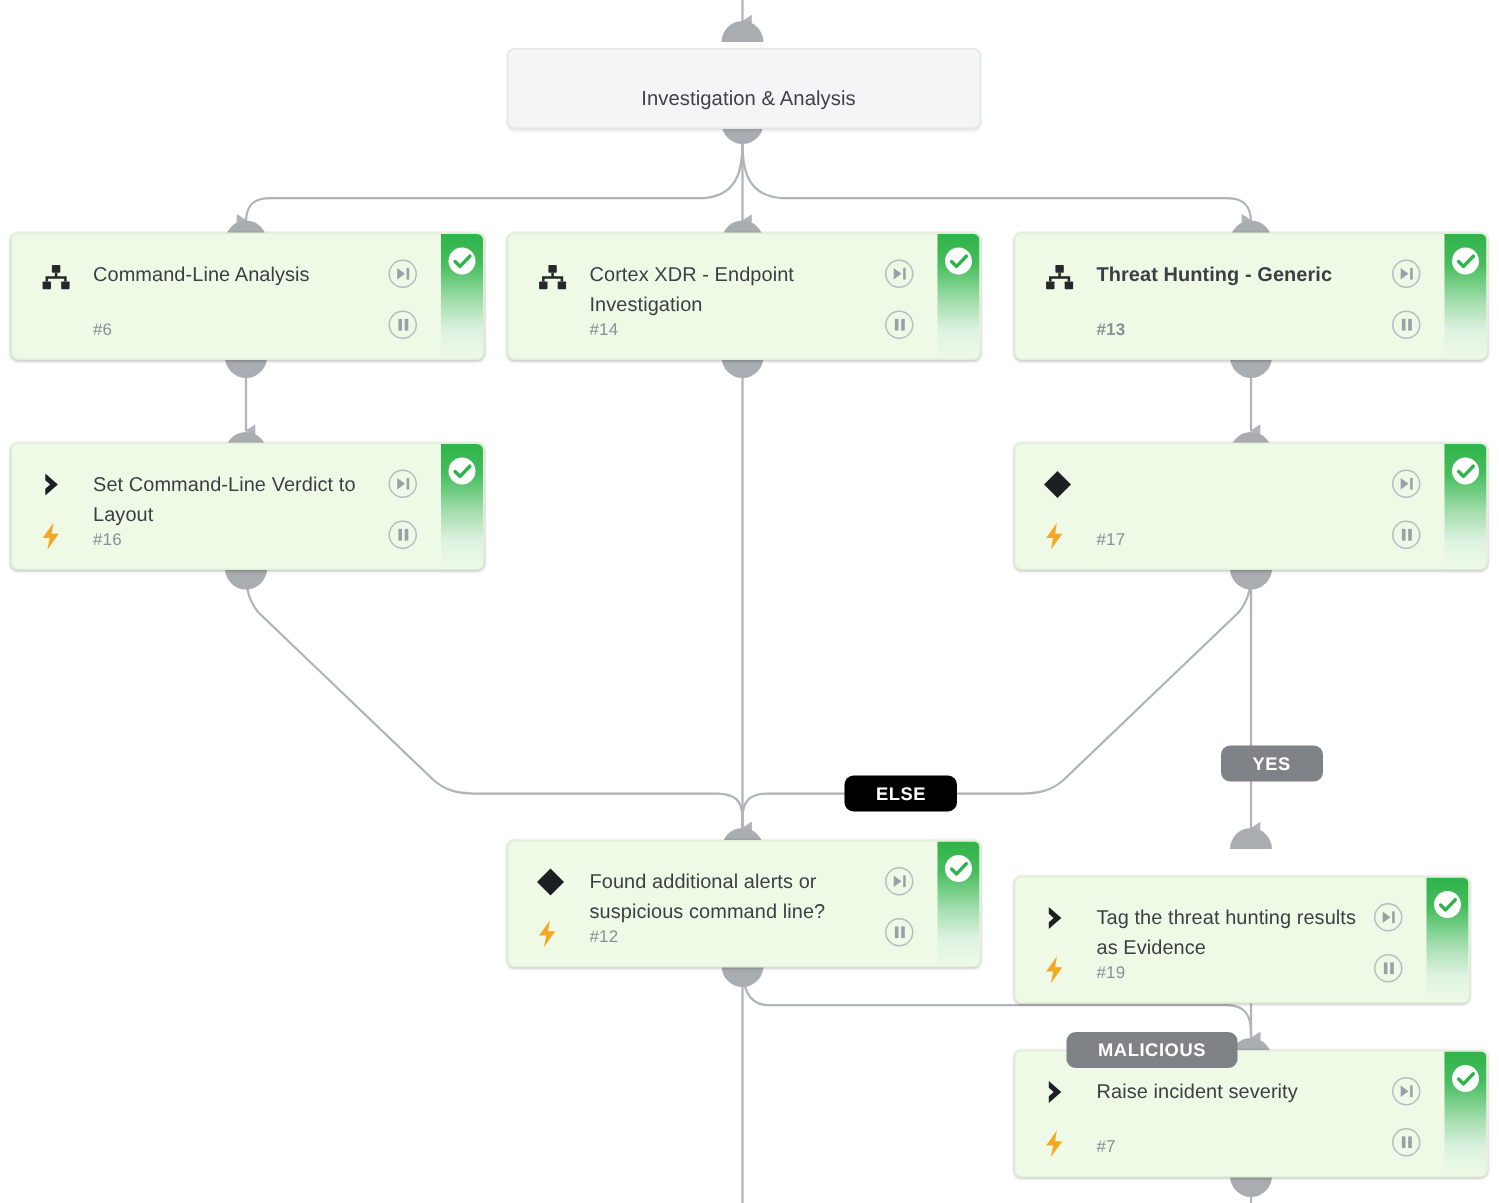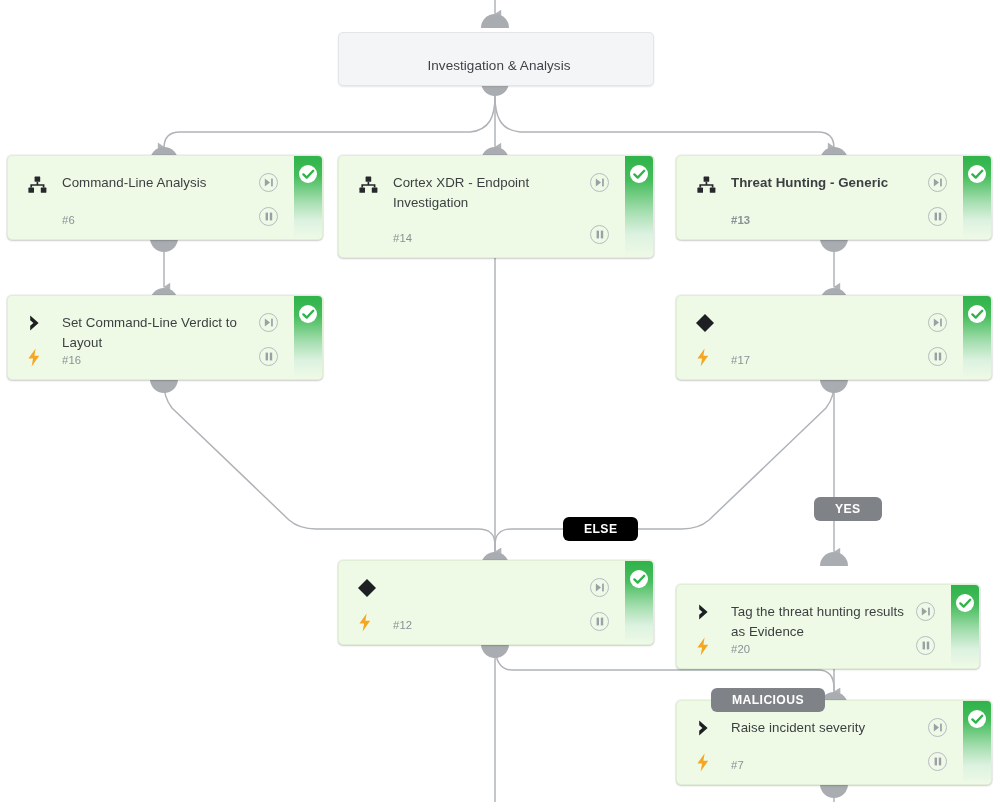--- a/index.html
+++ b/index.html
@@ -253,21 +253,21 @@
     </span>
     <div class="status-strip">
       <span class="status-check">
         <svg width="13" height="11" viewBox="0 0 13 11">
           <path d="M1.4,5.4 L4.7,8.6 L11.2,1.8" stroke="#2fb34a" stroke-width="2.3" fill="none" stroke-linecap="round" stroke-linejoin="round"></path>
         </svg>
       </span>
     </div>
   </div>
 
-  <div class="node done" style="left:338px; top:155px; width:316px; height:103px;">
+  <div class="node done" style="left:338px; top:155px; width:316px; height:85px;">
     <span class="glyph">
       <svg width="19" height="18" viewBox="0 0 19 18">
         <rect x="6.6" y="0.6" width="5.6" height="5.2" rx="0.6" fill="#26282b"></rect>
         <rect x="0.4" y="11.6" width="5.6" height="5.2" rx="0.6" fill="#26282b"></rect>
         <rect x="12.8" y="11.6" width="5.6" height="5.2" rx="0.6" fill="#26282b"></rect>
         <path d="M9.4,5.8 L9.4,9 M3.2,11.6 L3.2,9 L15.6,9 L15.6,11.6" stroke="#26282b" stroke-width="1.7" fill="none"></path>
       </svg>
     </span>
     <div class="node-title">Cortex XDR - Endpoint Investigation</div>
     <div class="node-id">#14</div>
@@ -390,20 +390,21 @@
       </span>
     </div>
   </div>
 
   <div class="node done" style="left:338px; top:560px; width:316px; height:85px;">
     <span class="glyph" style="left:17px; top:16px;">
       <svg width="20" height="20" viewBox="0 0 20 20">
         <path d="M10,1 L19,10 L10,19 L1,10 Z" fill="#1d1f22"></path>
       </svg>
     </span>
+    <div class="node-title">Found additional alerts or suspicious command line?</div>
     <div class="node-id">#12</div>
     <span class="bolt">
       <svg width="15" height="19" viewBox="0 0 15 19">
         <path d="M8.6,0.5 L1.4,10.6 L6.1,10.6 L4.6,18.5 L12.2,7.8 L7.4,7.8 Z" fill="#f5a623"></path>
       </svg>
     </span>
     <span class="ctrl ctrl-next">
       <svg width="10" height="9" viewBox="0 0 10 9">
         <path d="M0.8,0.6 L6,4.5 L0.8,8.4 Z" fill="#9ba0a6"></path>
         <rect x="7.1" y="0.6" width="1.7" height="7.8" fill="#9ba0a6"></rect>
@@ -424,21 +425,21 @@
     </div>
   </div>
 
   <div class="node done" style="left:676px; top:560px; width:304px; height:85px;margin-top:24px;">
     <span class="glyph" style="left:17px; top:16px;">
       <svg width="16" height="18" viewBox="0 0 16 18">
         <path d="M2.2,1.6 L10.6,9 L2.2,16.4 L2.2,11.8 L5.4,9 L2.2,6.2 Z" fill="#1d1f22"></path>
       </svg>
     </span>
     <div class="node-title">Tag the threat hunting results as Evidence</div>
-    <div class="node-id">#20</div>
+    <div class="node-id">#19</div>
     <span class="bolt">
       <svg width="15" height="19" viewBox="0 0 15 19">
         <path d="M8.6,0.5 L1.4,10.6 L6.1,10.6 L4.6,18.5 L12.2,7.8 L7.4,7.8 Z" fill="#f5a623"></path>
       </svg>
     </span>
     <span class="ctrl ctrl-next">
       <svg width="10" height="9" viewBox="0 0 10 9">
         <path d="M0.8,0.6 L6,4.5 L0.8,8.4 Z" fill="#9ba0a6"></path>
         <rect x="7.1" y="0.6" width="1.7" height="7.8" fill="#9ba0a6"></rect>
       </svg>

